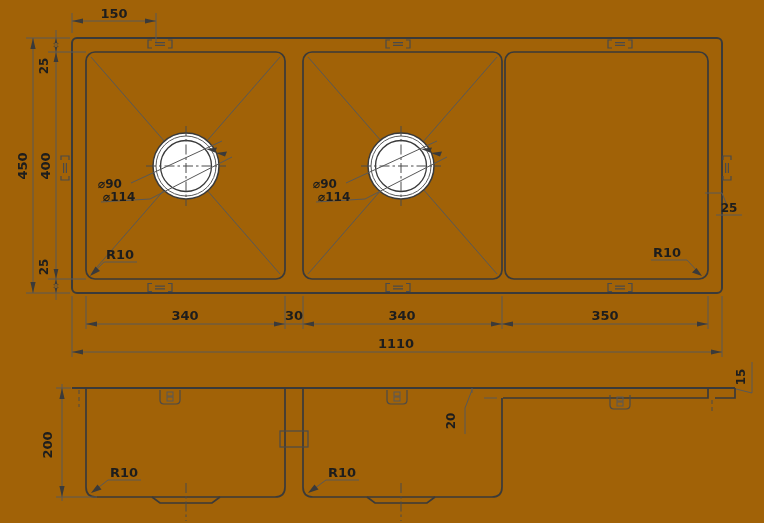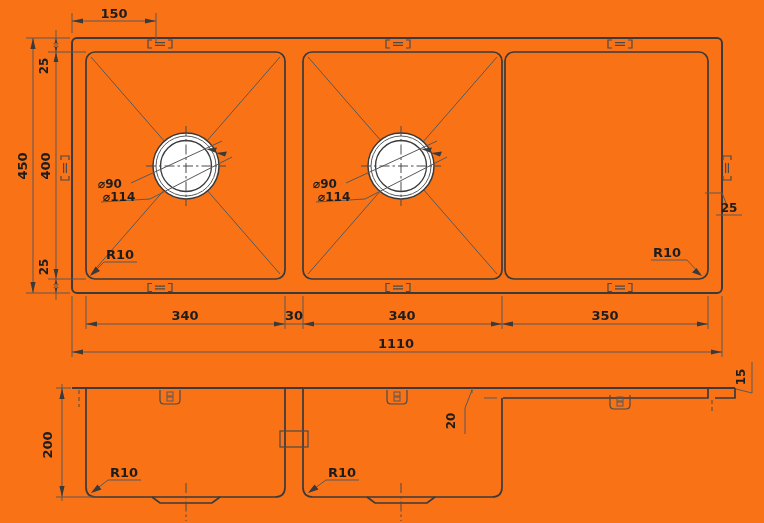--- a/index.html
+++ b/index.html
@@ -1,16 +1,16 @@
 <!DOCTYPE html>
 <html><head>
 <meta charset="utf-8">
 <style>
   html,body{margin:0;padding:0;background:#ffffff;}
-  .page{position:relative;width:764px;height:523px;background:#f97316;overflow:hidden;}
+  .page{position:relative;width:764px;height:523px;background:#a16207;overflow:hidden;}
   svg{display:block;}
   text{font-family:"DejaVu Sans","Liberation Sans",sans-serif;font-weight:bold;fill:#1d1d1d;}
   .t13{font-size:13px;}
   .t12{font-size:12px;}
   .outline{stroke:#3a3a3a;stroke-width:2;fill:none;}
   .outline15{stroke:#3a3a3a;stroke-width:1.7;fill:none;}
   .thin{stroke:#585858;stroke-width:1;fill:none;}
   .aux{stroke:#4a4a4a;stroke-width:1.2;fill:none;}
   .dash{stroke:#4a4a4a;stroke-width:1;fill:none;stroke-dasharray:10 3 2.5 3;}
   .dash2{stroke:#4a4a4a;stroke-width:1;fill:none;stroke-dasharray:4 3;}

